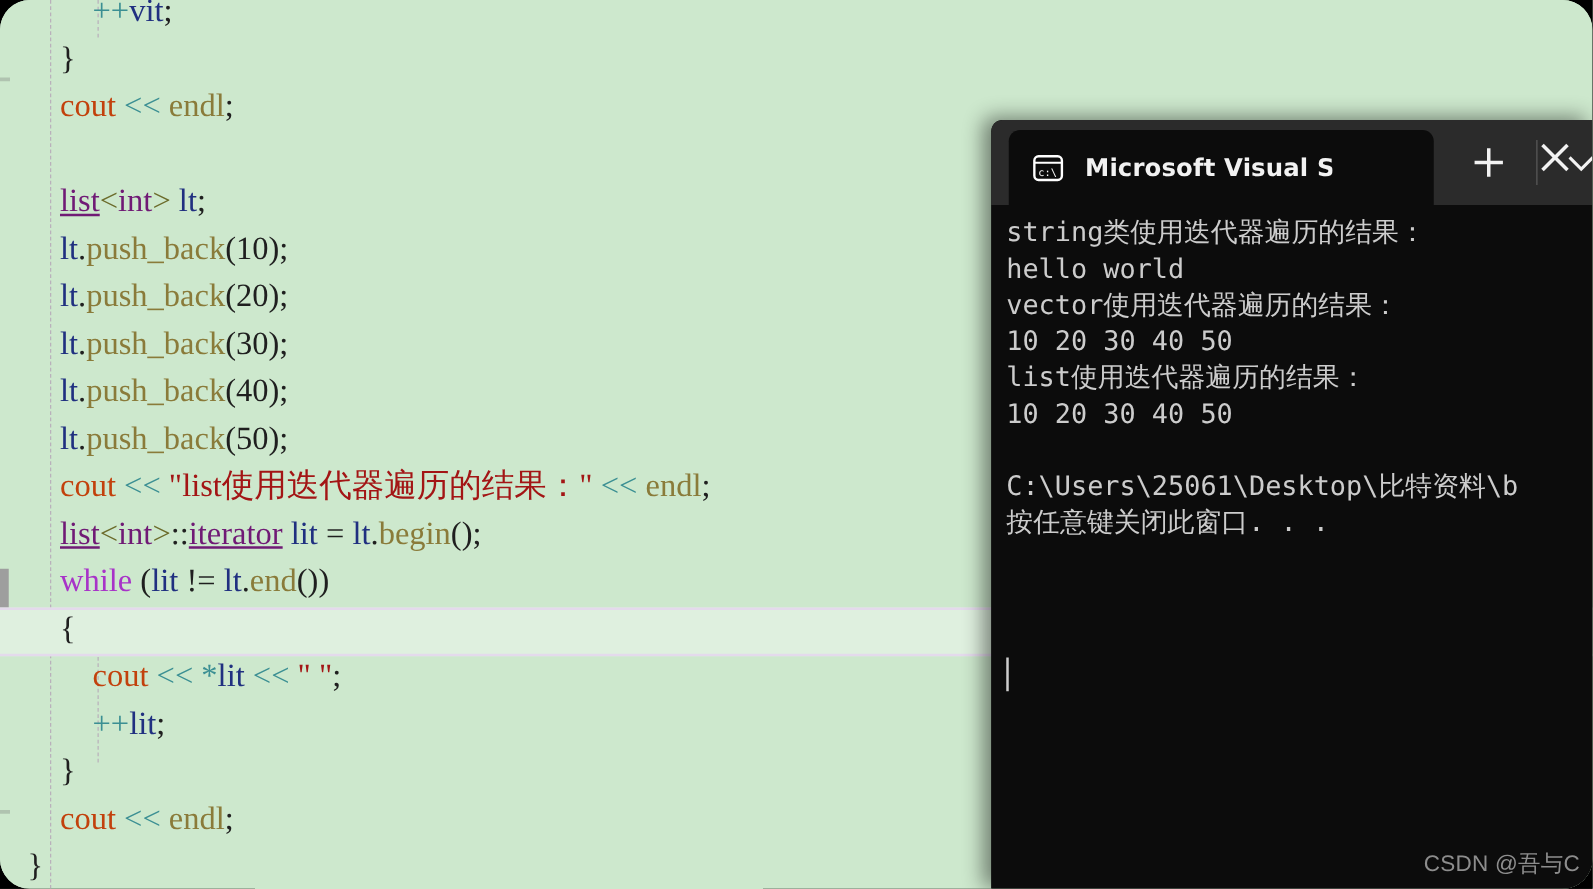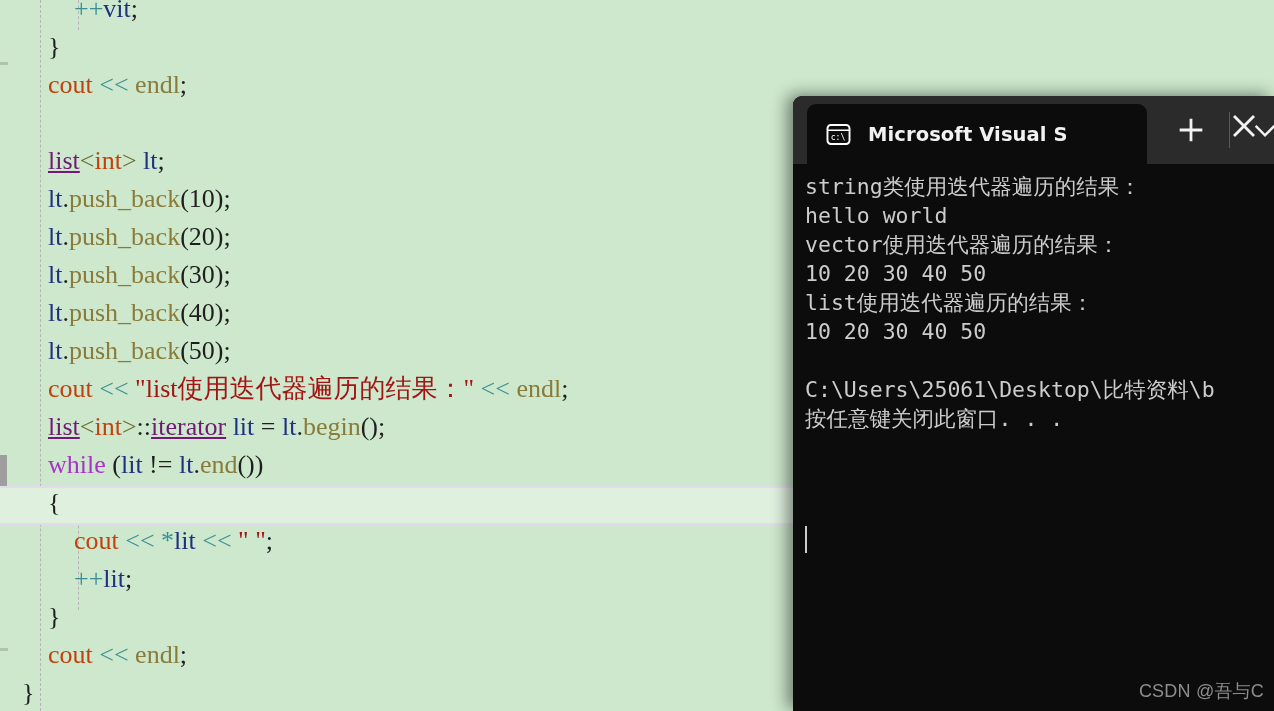--- a/index.html
+++ b/index.html
@@ -12,20 +12,21 @@
     height: 711px;
     overflow: hidden;
     font-family: "Liberation Sans", sans-serif;
   }
   #screen {
     position: relative;
     width: 1274px;
     height: 711px;
     overflow: hidden;
     background: #cde8cd;
+    border-radius: 24px;
   }
 
   
   #editor {
     position: absolute;
     left: 0; top: 0;
     width: 1274px;
     height: 711px;
     background: #cde8cd;
     overflow: hidden;
@@ -64,21 +65,21 @@
     line-height: 38px;
     white-space: pre;
     font-family: "Liberation Serif", "DejaVu Serif", serif;
     font-size: 26px;
     color: #222222;
   }
   
   .t-plain  { color: #1f1f1f; }
   .t-ident  { color: #203080; }
   .t-class  { color: #701a75; text-decoration: underline; }
-  .t-kw     { color: #c2410c; }
+  .t-kw     { color: #701a75; }
   .t-kwctl  { color: #a833c8; }
   .t-op     { color: #3b8f93; }
   .t-str    { color: #a31515; }
   .t-mem    { color: #8a7b3a; }
   .t-obj    { color: #c2410c; }
   .t-angle  { color: #6b6b2a; }
   .t-punct  { color: #1f1f1f; }
 
   
   #current-line {

